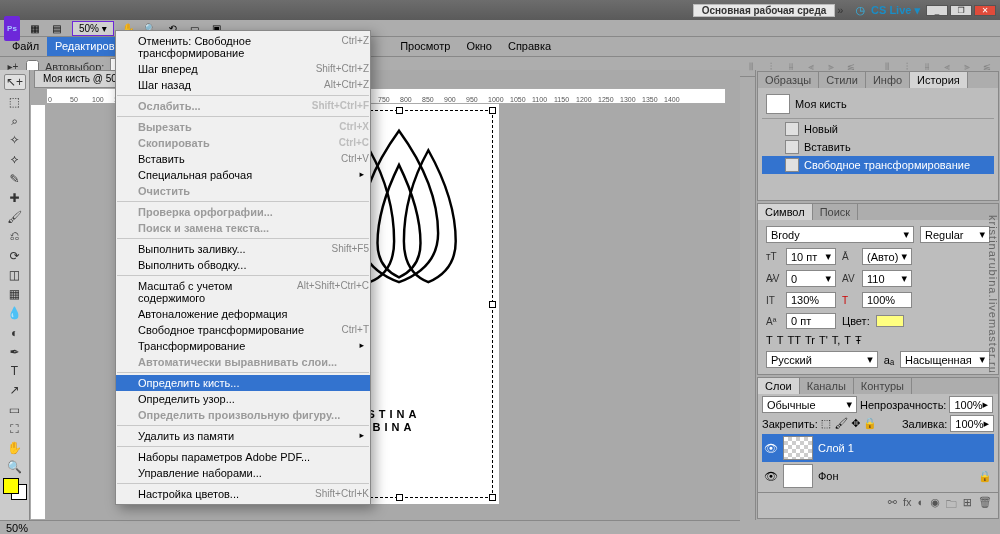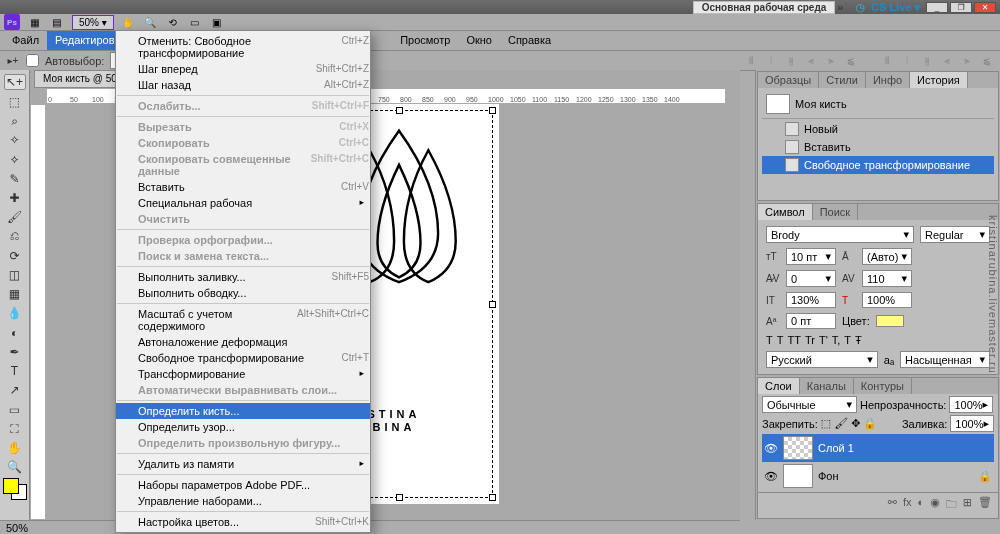--- a/index.html
+++ b/index.html
@@ -1,24 +1,24 @@
 <!DOCTYPE html>
 <html><head>
 <meta charset="utf-8">
 <style>
 * { box-sizing: border-box; margin: 0; padding: 0; font-family: Tahoma, Arial, sans-serif; font-size: 11px; }
 body { width: 1000px; height: 534px; background: #adadad; overflow: hidden; position: relative; }
-.titlebar { height: 14px; background: linear-gradient(#6d6d6d,#5a5a5a); display: flex; justify-content: space-between; align-items: center; padding: 6px 4px; color: #ddd; }
+.titlebar { height: 20px; background: linear-gradient(#6d6d6d,#5a5a5a); display: flex; justify-content: space-between; align-items: center; padding: 6px 4px; color: #ddd; }
 .titlebar .right { display: flex; gap: 2px; align-items: center; }
 .winbtn { width: 22px; height: 11px; border: 1px solid #555; display: inline-flex; align-items: center; justify-content: center; font-size: 8px; background: #d8d8d8; color: #222; }
 .winbtn.close { background: #e04b3a; color: #fff; }
 .wslabel { padding: 0 8px; color: #333; font-weight: bold; background: #e8e8e8; border: 1px solid #bbb; font-size: 10px; }
 .cslive { color: #1a8dc6; font-weight: bold; padding: 0 4px; }
 .toolbar2 { height: 17px; background: #adadad; display: flex; align-items: center; padding: 0 4px; gap: 8px; border-bottom: 1px solid #888; }
-.ps-icon { width: 16px; height: 16px; background: #6d28d9; color: #a7c7ff; font-size: 8px; font-weight: bold; display: inline-flex; align-items: center; justify-content: center; border-radius: 2px; }
+.ps-icon { width: 16px; height: 25px; background: #6d28d9; color: #a7c7ff; font-size: 8px; font-weight: bold; display: inline-flex; align-items: center; justify-content: center; border-radius: 2px; }
 .zoom { padding: 1px 6px; border: 1px solid #6d28d9; background: #d0d0d0; font-size: 10px; }
 .menubar { height: 20px; background: #adadad; display: flex; align-items: stretch; border-bottom: 1px solid #888; padding: 0 4px; }
 .menubar .mi { padding: 3px 8px; cursor: pointer; }
 .menubar .mi.active { background: #3373cf; color: #fff; }
 .optbar { height: 20px; background: #adadad; display: flex; align-items: center; gap: 6px; padding: 0 6px; border-bottom: 1px solid #888; font-size: 10px; color: #333; }
 .icon { width: 14px; height: 14px; display: inline-flex; align-items: center; justify-content: center; font-size: 10px; }
 .main { position: absolute; top: 70px; left: 0; right: 0; bottom: 14px; }
 .toolbox { position: absolute; left: 0; top: 0; width: 30px; bottom: 0; background: #cbcbcb; border-right: 1px solid #888; display: flex; flex-direction: column; align-items: center; padding-top: 4px; gap: 3px; }
 .tool { width: 22px; height: 18px; display: flex; align-items: center; justify-content: center; font-size: 12px; color: #333; cursor: pointer; border-radius: 2px; }
 .tool.sel { background: #e0e0e0; border: 1px solid #888; }
@@ -430,24 +430,20 @@
     </div>
     <div class="dm-sep"></div>
     <div class="dm-item dis">
       <span>Вырезать</span>
       <span class="sc">Ctrl+X</span>
     </div>
     <div class="dm-item dis">
       <span>Скопировать</span>
       <span class="sc">Ctrl+C</span>
     </div>
-    <div class="dm-item dis">
-      <span>Скопировать совмещенные данные</span>
-      <span class="sc">Shift+Ctrl+C</span>
-    </div>
     <div class="dm-item">
       <span>Вставить</span>
       <span class="sc">Ctrl+V</span>
     </div>
     <div class="dm-item sub">
       <span>Специальная рабочая</span>
       <span class="sc"></span>
     </div>
     <div class="dm-item dis">
       <span>Очистить</span>

